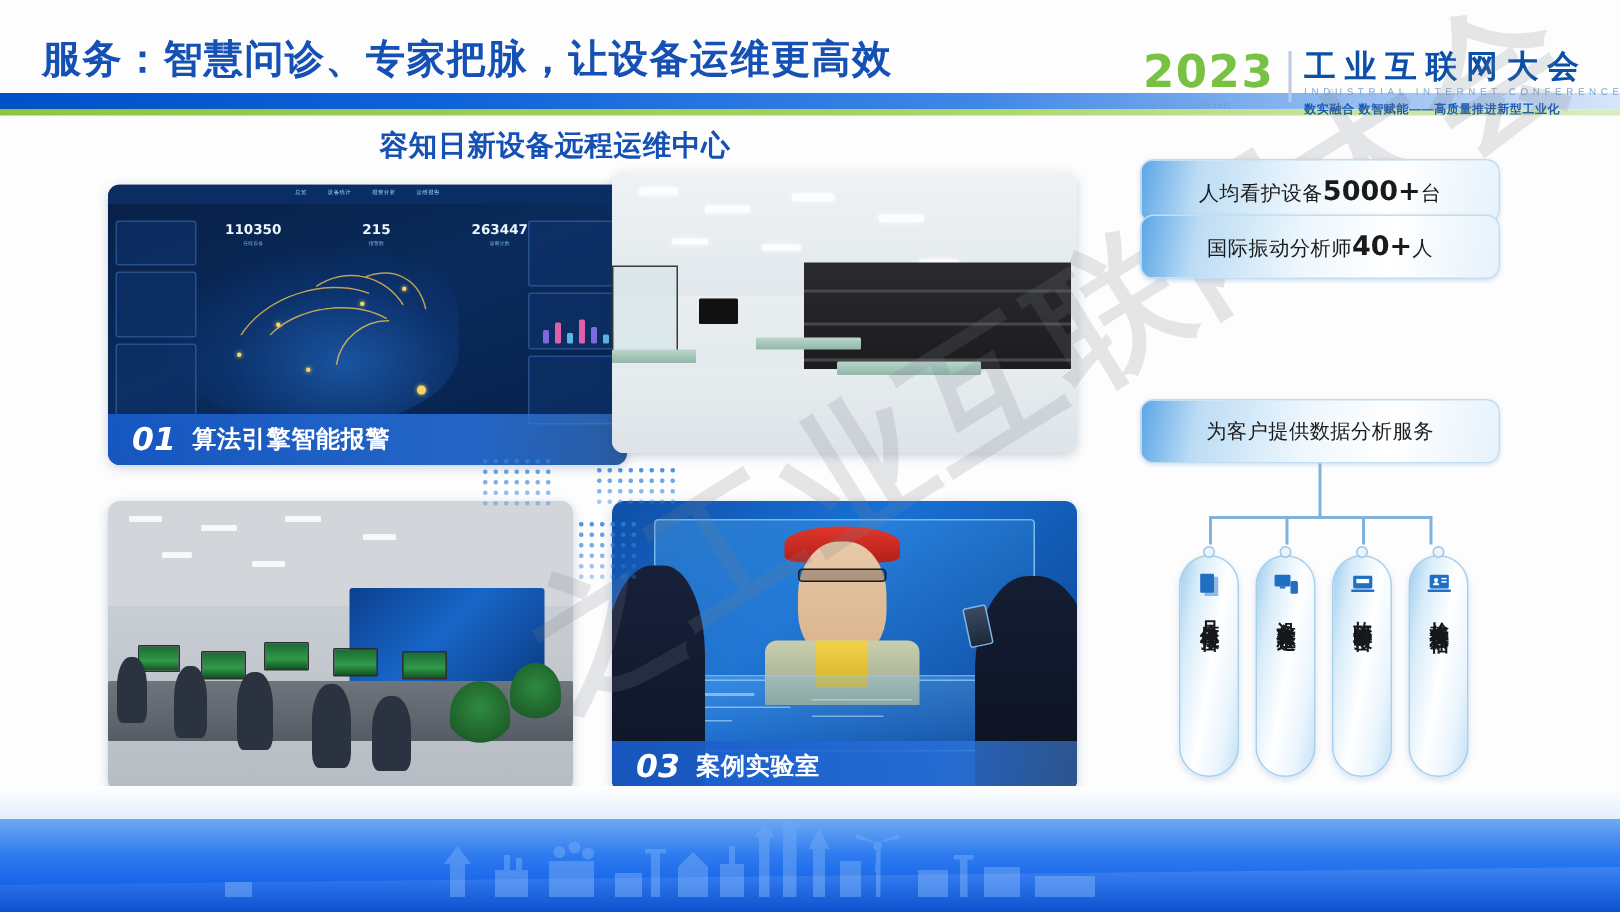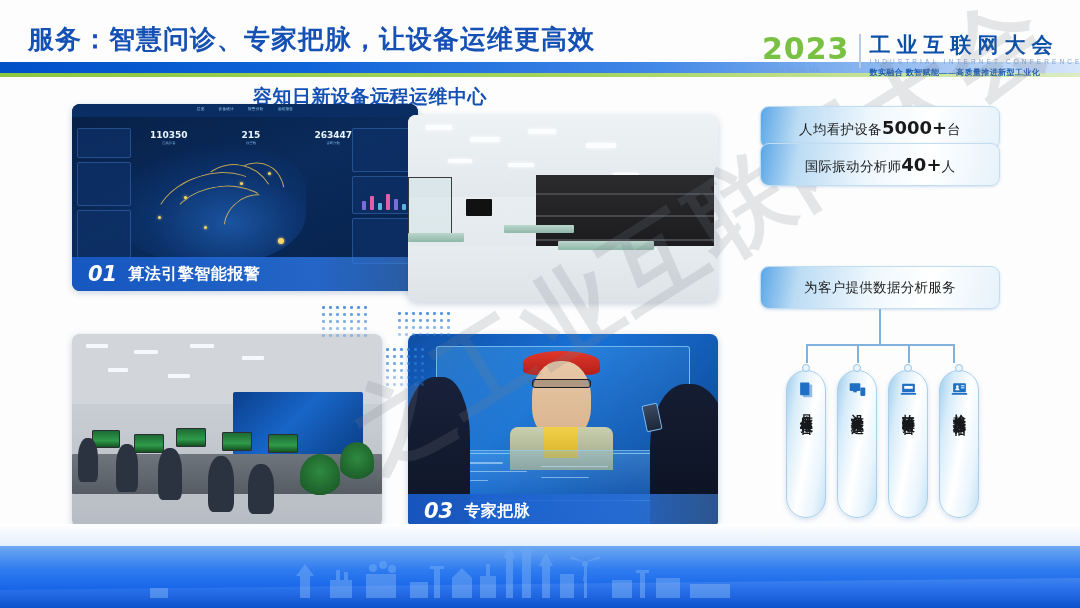--- a/index.html
+++ b/index.html
@@ -47,21 +47,21 @@
           box-shadow: 0 2px 7px rgba(20,60,120,.22); }
   .card .photo { position: absolute; inset: 0; }
   .caption {
     position: absolute; left: 0; bottom: 0; width: 100%; height: 34px;
     background: linear-gradient(90deg, rgba(23,90,200,.93) 0%, rgba(40,110,215,.88) 70%, rgba(70,140,230,.55) 100%);
     display: flex; align-items: center; padding-left: 16px; gap: 11px;
   }
   .cap-num { font-size: 21px; font-weight: bold; font-style: italic; color: #fff; font-family: "DejaVu Sans", sans-serif; }
   .cap-txt { font-size: 16px; font-weight: bold; color: #fff; letter-spacing: .5px; }
 
-  #card1 { left: 72px; top: 104px; width: 346px; height: 187px; }
+  #card1 { left: 72px; top: 123px; width: 346px; height: 187px; }
   #card4 { left: 408px; top: 115px; width: 310px; height: 187px; }
   #card2 { left: 72px; top: 334px; width: 310px; height: 194px; }
   #card3 { left: 408px; top: 334px; width: 310px; height: 194px; }
 
   
   .ph-dash { background: linear-gradient(160deg,#071f45 0%,#0a2b5c 45%,#062048 100%); }
   .dash-top { position:absolute; left:0; top:0; width:100%; height:13px; background:#0a2e63; }
   .dash-nav { position:absolute; top:3px; left:50%; transform:translateX(-50%); display:flex; gap:14px; }
   .dash-nav span { font-size:3.6px; color:#9fd2ff; letter-spacing:.3px; }
   .dash-kpis { position:absolute; top:26px; left:78px; display:flex; gap:54px; }
@@ -331,21 +331,21 @@
         <i style="left:6%;top:58%;width:18%;"></i>
         <i style="left:46%;top:30%;width:28%;"></i>
         <i style="left:46%;top:52%;width:20%;"></i>
       </div>
       <div class="ar-sil-l"></div>
       <div class="ar-sil-r"></div>
       <div class="ar-phone"></div>
     </div>
     <div class="caption">
       <span class="cap-num">03</span>
-      <span class="cap-txt">专家把脉</span>
+      <span class="cap-txt">案例实验室</span>
     </div>
   </div>
 
   <div class="dots" id="dg1" style="left:322px;top:306px;">
       <i style="left: 0px; top: 0px; opacity: 0.83;"></i>
       <i style="left: 7px; top: 0px; opacity: 0.83;"></i>
       <i style="left: 14px; top: 0px; opacity: 0.83;"></i>
       <i style="left: 21px; top: 0px; opacity: 0.83;"></i>
       <i style="left: 28px; top: 0px; opacity: 0.83;"></i>
       <i style="left: 35px; top: 0px; opacity: 0.83;"></i>

